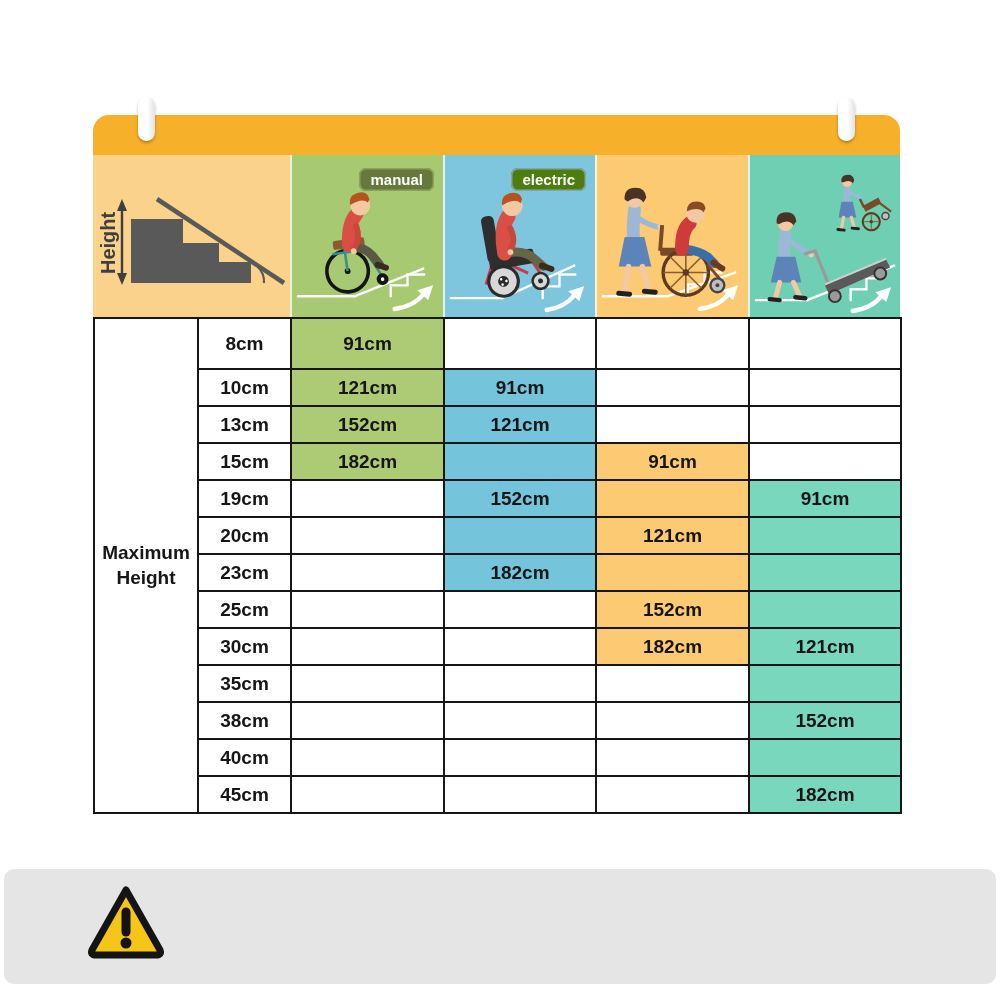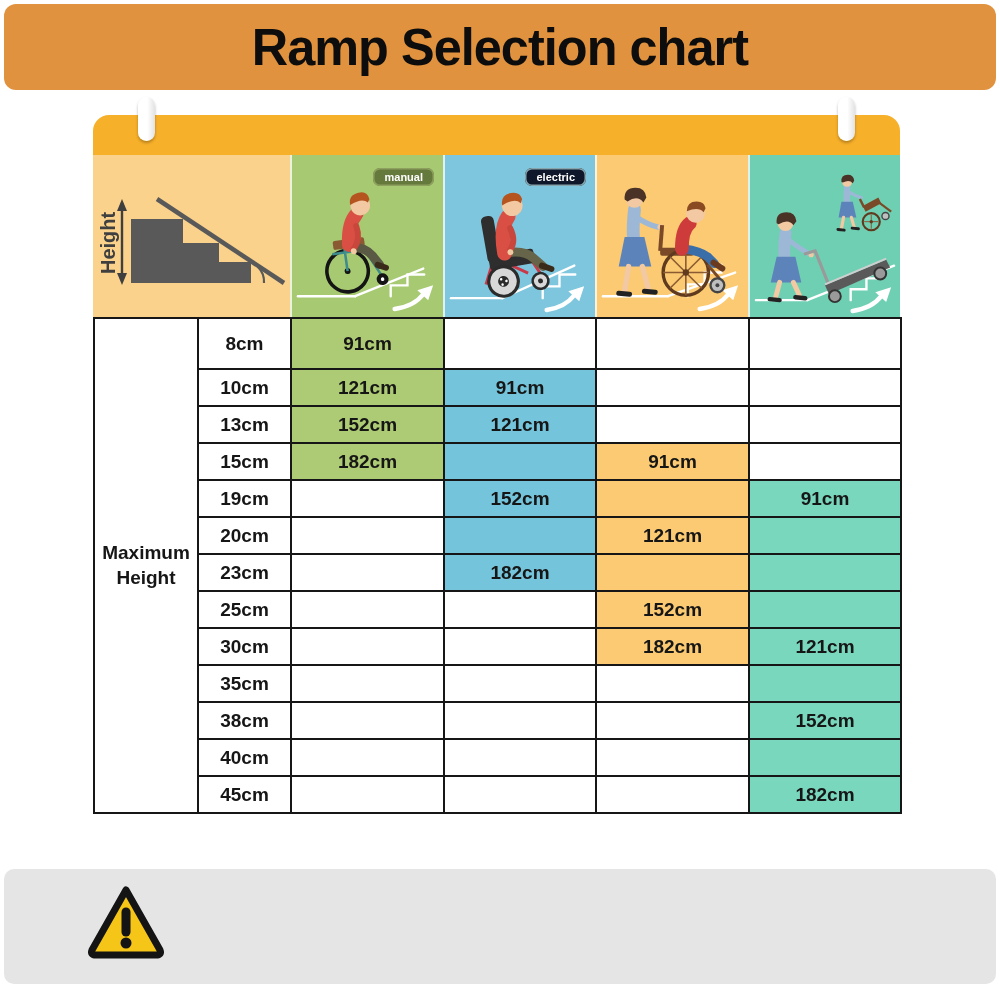--- a/index.html
+++ b/index.html
@@ -16,24 +16,24 @@
   .chart{position:absolute;left:93px;top:97px;width:807px;height:743px;}
   .hook{position:absolute;top:0;width:17px;height:44px;border-radius:9px;
         background:linear-gradient(to right,#ffffff 55%,#e2e2e2);box-shadow:0 2px 3px rgba(0,0,0,.28);z-index:3;}
   .hook.left{left:45px;} .hook.right{left:745px;}
   .gold-bar{position:absolute;left:0;top:18px;width:807px;height:40px;background:#F7B02A;
             border-radius:16px 16px 0 0;z-index:2;}
   .panels{position:absolute;left:0;top:58px;width:807px;height:162px;display:flex;z-index:2;}
   .panel{position:relative;height:162px;overflow:hidden;}
   .panel + .panel{border-left:2px solid rgba(255,255,255,.75);box-sizing:border-box;}
   .panel svg{position:absolute;left:0;top:0;width:100%;height:100%;}
-  .badge{position:absolute;top:13px;right:9px;color:#fff;font-weight:700;font-size:11px;
+  .badge{position:absolute;top:13px;right:9px;color:#fff;font-weight:700;font-size:15px;
          padding:3px 11px;border-radius:7px;z-index:2;}
   .badge.manual{background:#66793D;box-shadow:inset 0 0 0 1.5px #8ea05e;}
-  .badge.electric{background:#0f172a;box-shadow:inset 0 0 0 1.5px #85a4ab;}
+  .badge.electric{background:#4d7c0f;box-shadow:inset 0 0 0 1.5px #85a4ab;}
   .height-label{position:absolute;left:2px;top:40px;height:96px;width:26px;display:flex;
                 align-items:center;justify-content:center;writing-mode:vertical-rl;
                 transform:rotate(180deg);font-size:20px;font-weight:600;color:#3f3f3f;}
 
   
   .table-wrap{position:absolute;left:0;top:220px;width:807px;}
   table.ramp-table{border-collapse:collapse;table-layout:fixed;width:807px;}
   table.ramp-table td{border:2px solid #161616;text-align:center;vertical-align:middle;
       font-weight:700;font-size:19px;color:#161616;padding:0;background:#fff;}
   table.ramp-table tr{height:37px;}
@@ -47,23 +47,20 @@
   .warn{position:absolute;left:80px;top:13px;}
   .footer-text{position:absolute;left:180px;right:30px;top:0;height:115px;display:flex;
                align-items:center;justify-content:center;text-align:center;
                font-size:28px;font-weight:400;color:#262626;line-height:1.4;white-space:pre-line;}
 </style>
 </head>
 <body>
 
 <div class="canvas">
 
-  <div class="banner" style="background: rgb(225, 146, 62);">
-    <h1>Ramp Selection chart</h1>
-  </div>
 
   <div class="chart">
     <div class="hook left"></div>
     <div class="hook right"></div>
     <div class="gold-bar" style="background: rgb(247, 176, 42);"></div>
 
     <div class="panels">
 
       <div class="panel" style="width: 197px; background: rgb(251, 210, 140);">
         <svg viewBox="0 0 197 162">

